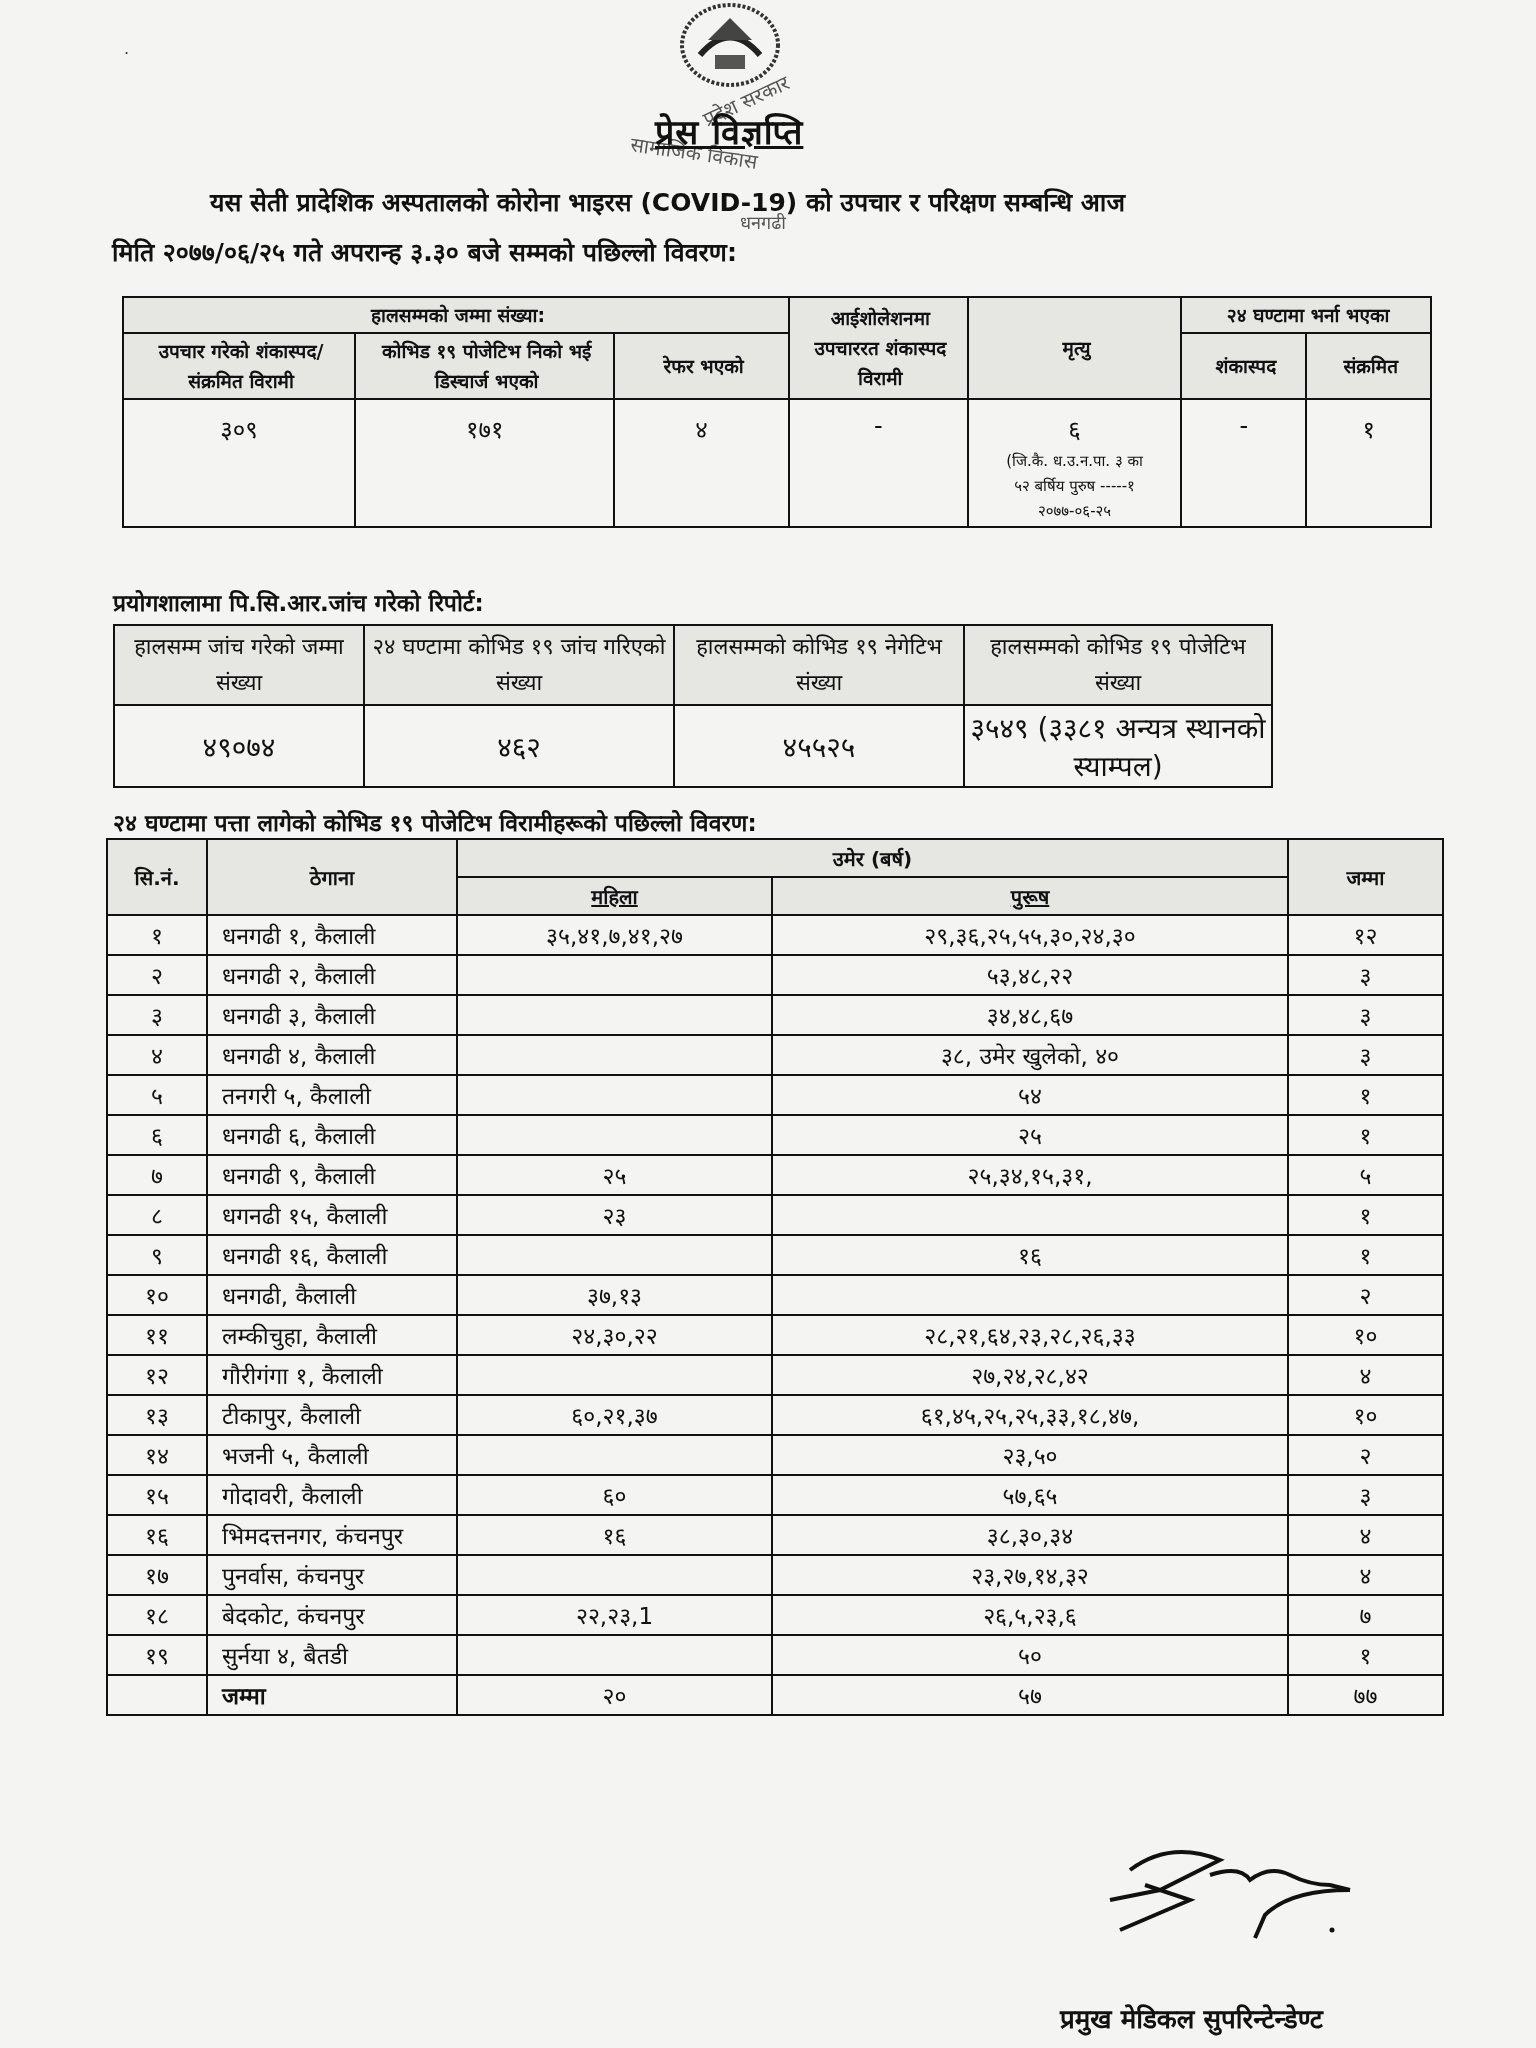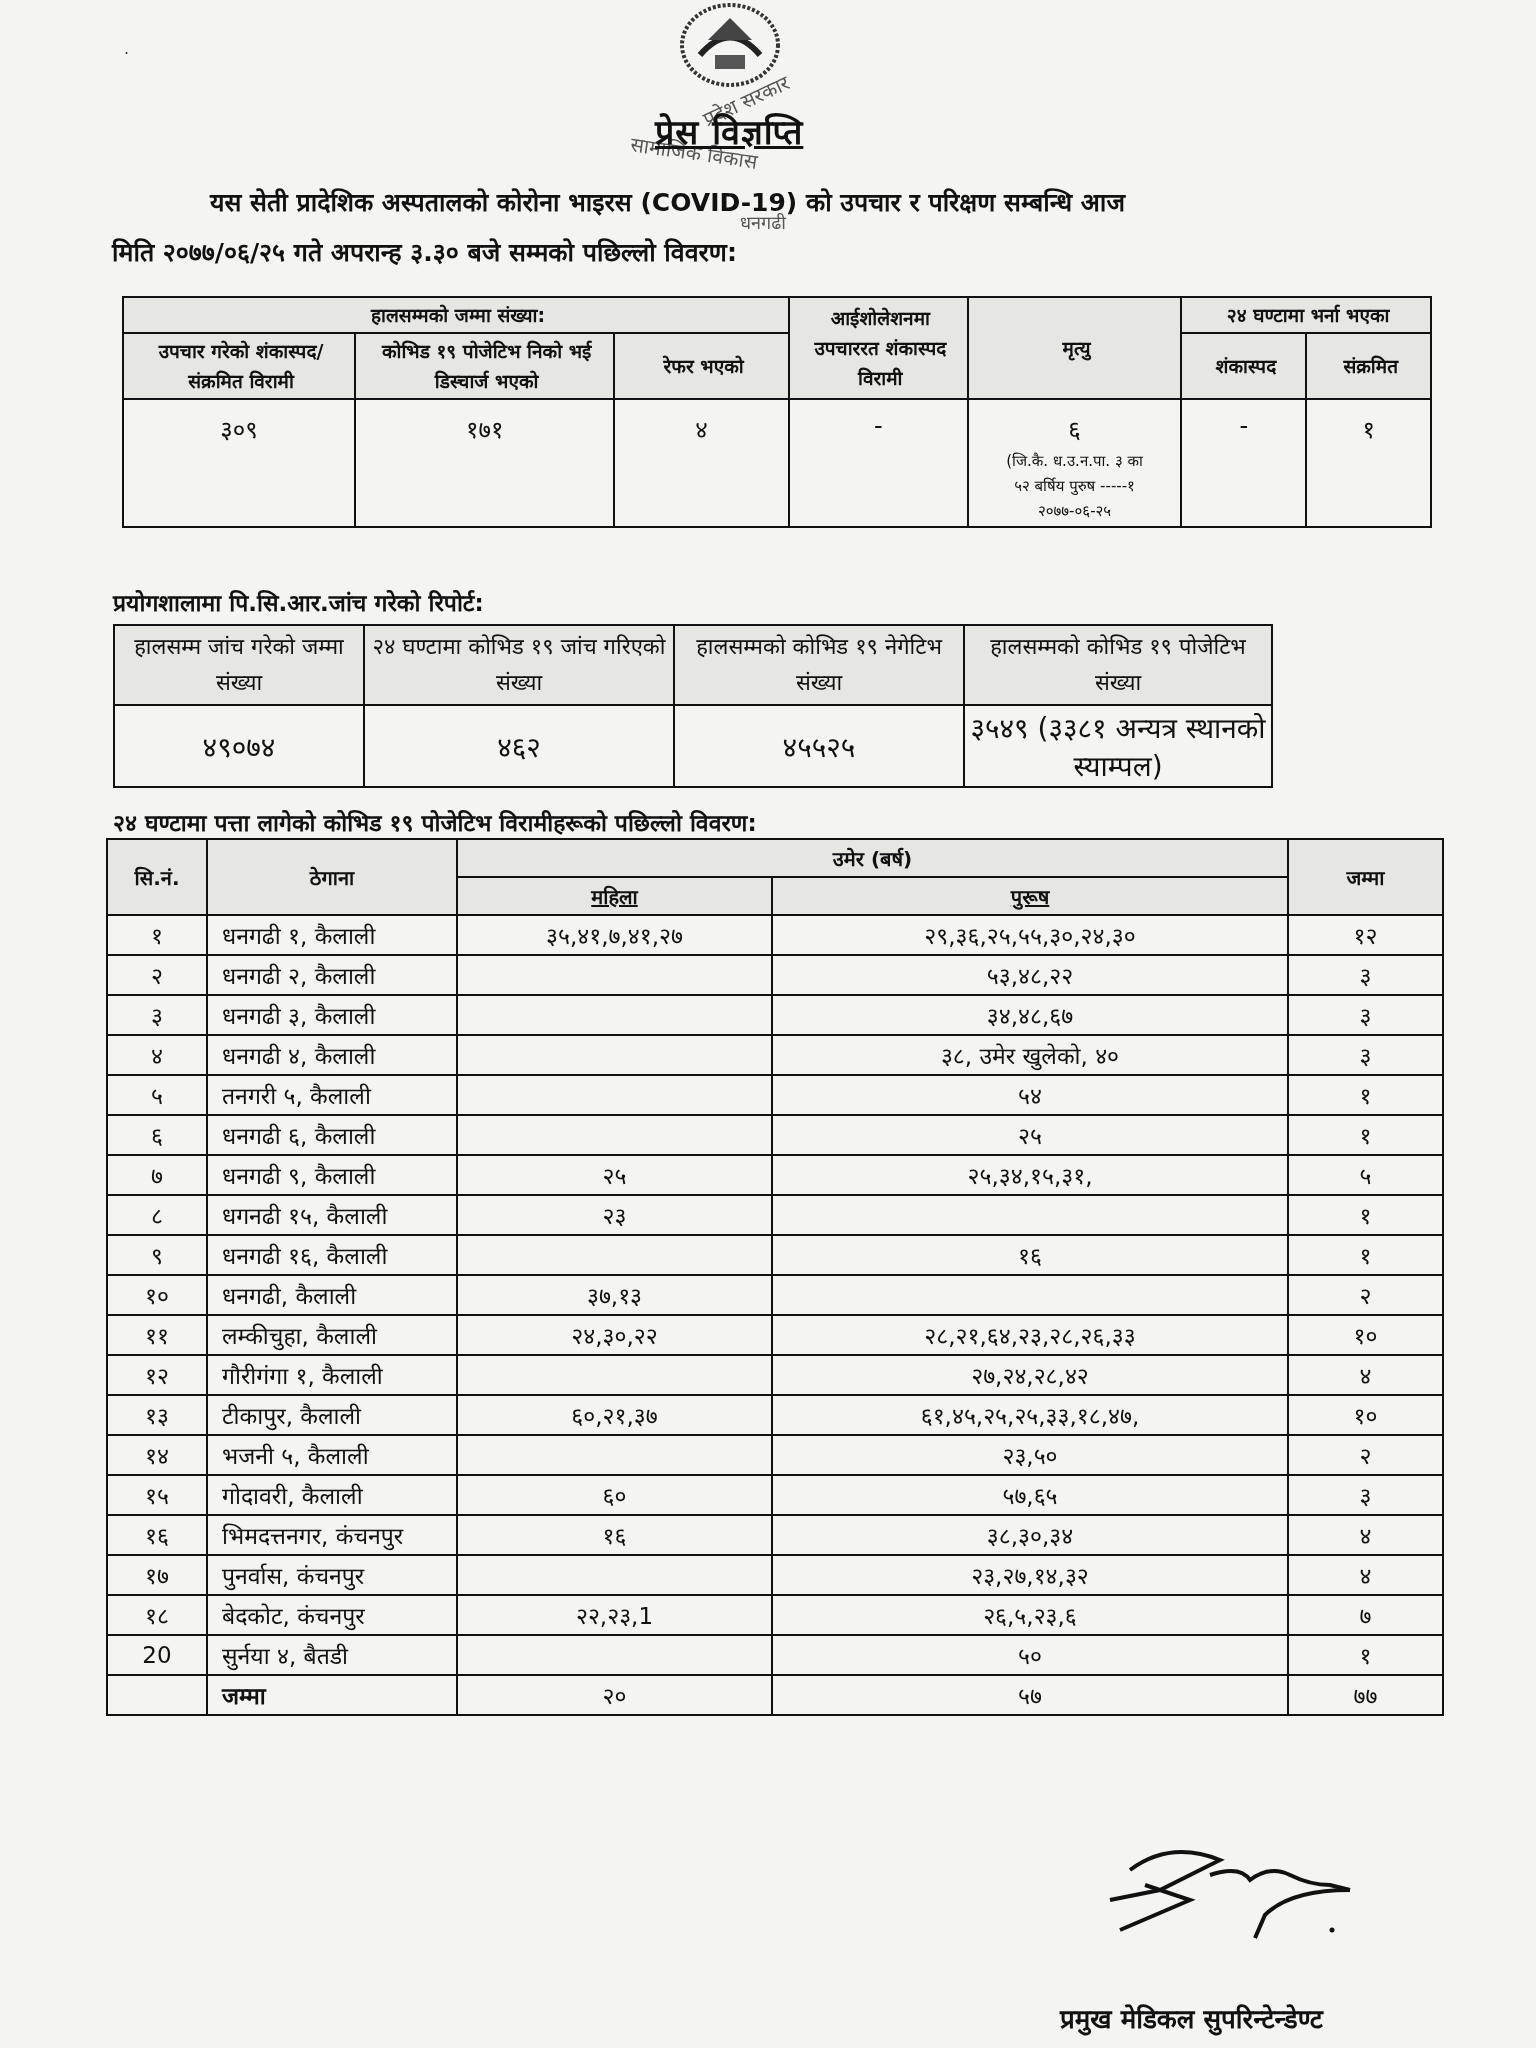--- a/index.html
+++ b/index.html
@@ -288,21 +288,21 @@
           <td>४</td>
         </tr>
         <tr>
           <td>१८</td>
           <td class="addr">बेदकोट, कंचनपुर</td>
           <td>२२,२३,1</td>
           <td>२६,५,२३,६</td>
           <td>७</td>
         </tr>
         <tr>
-          <td>20</td>
+          <td>१९</td>
           <td class="addr">सुर्नया ४, बैतडी</td>
           <td></td>
           <td>५०</td>
           <td>१</td>
         </tr>
       </tbody>
     <tfoot>
       <tr class="total">
         <td></td>
         <td class="addr">जम्मा</td>

